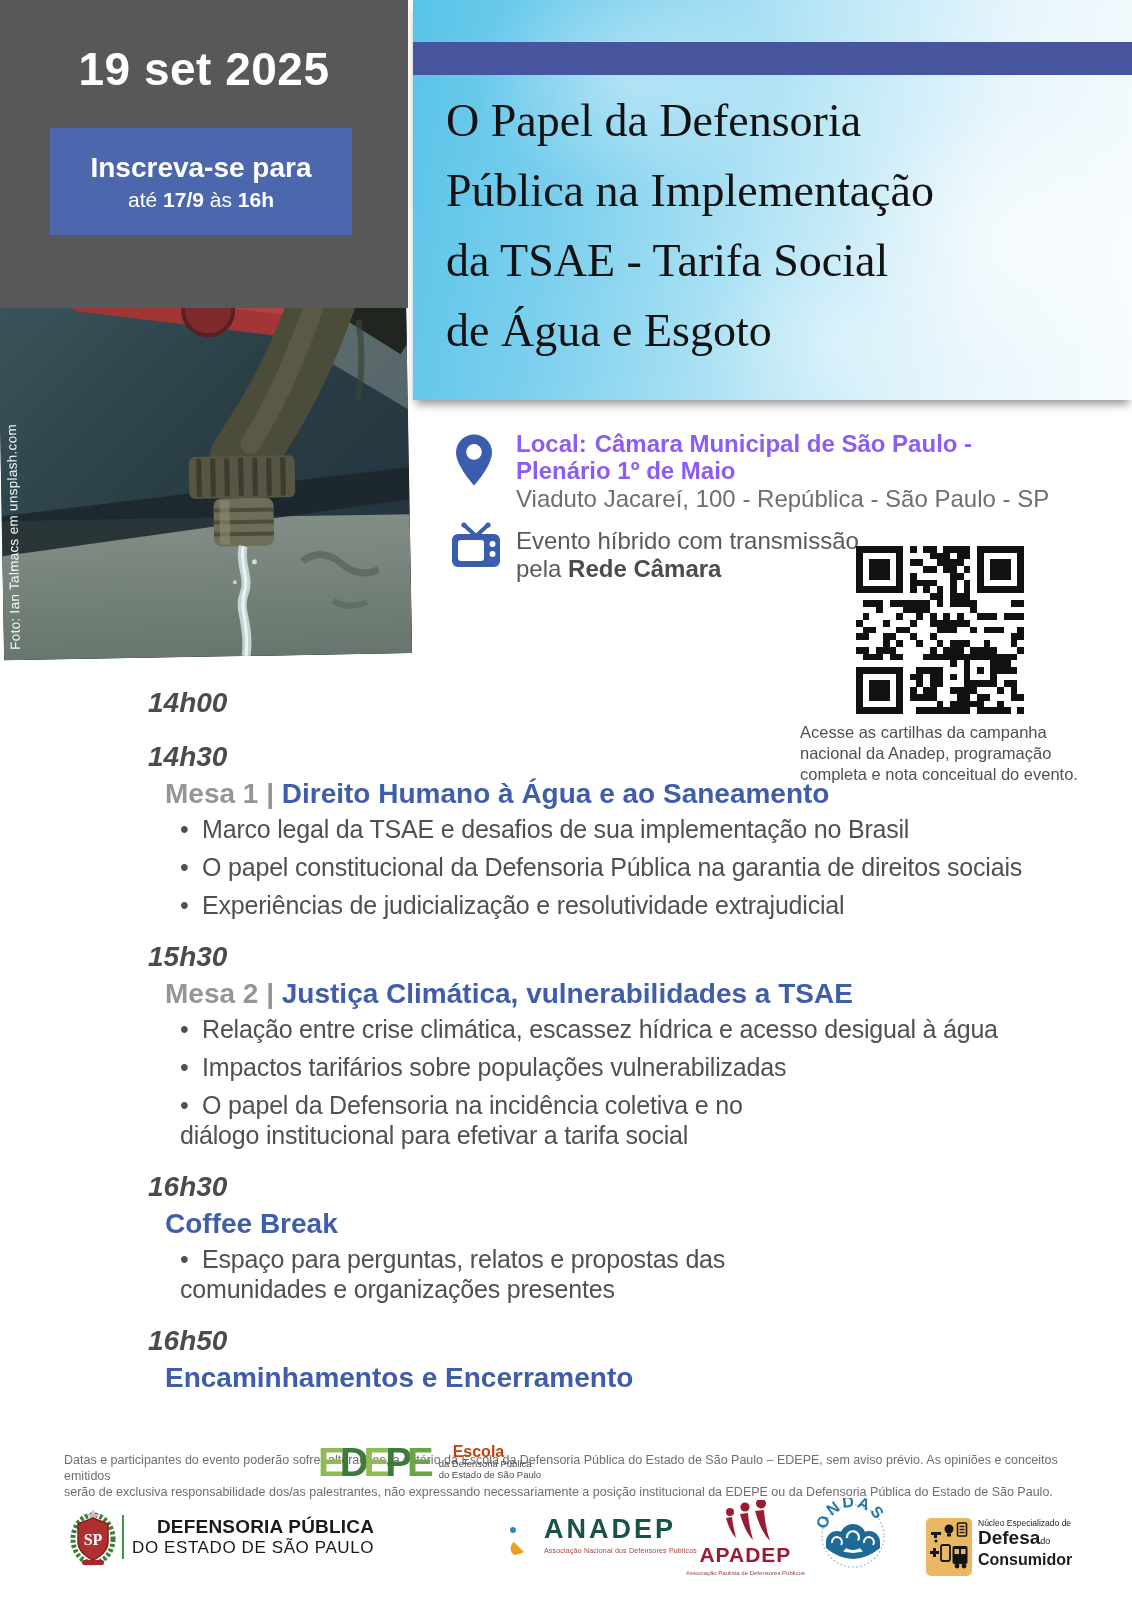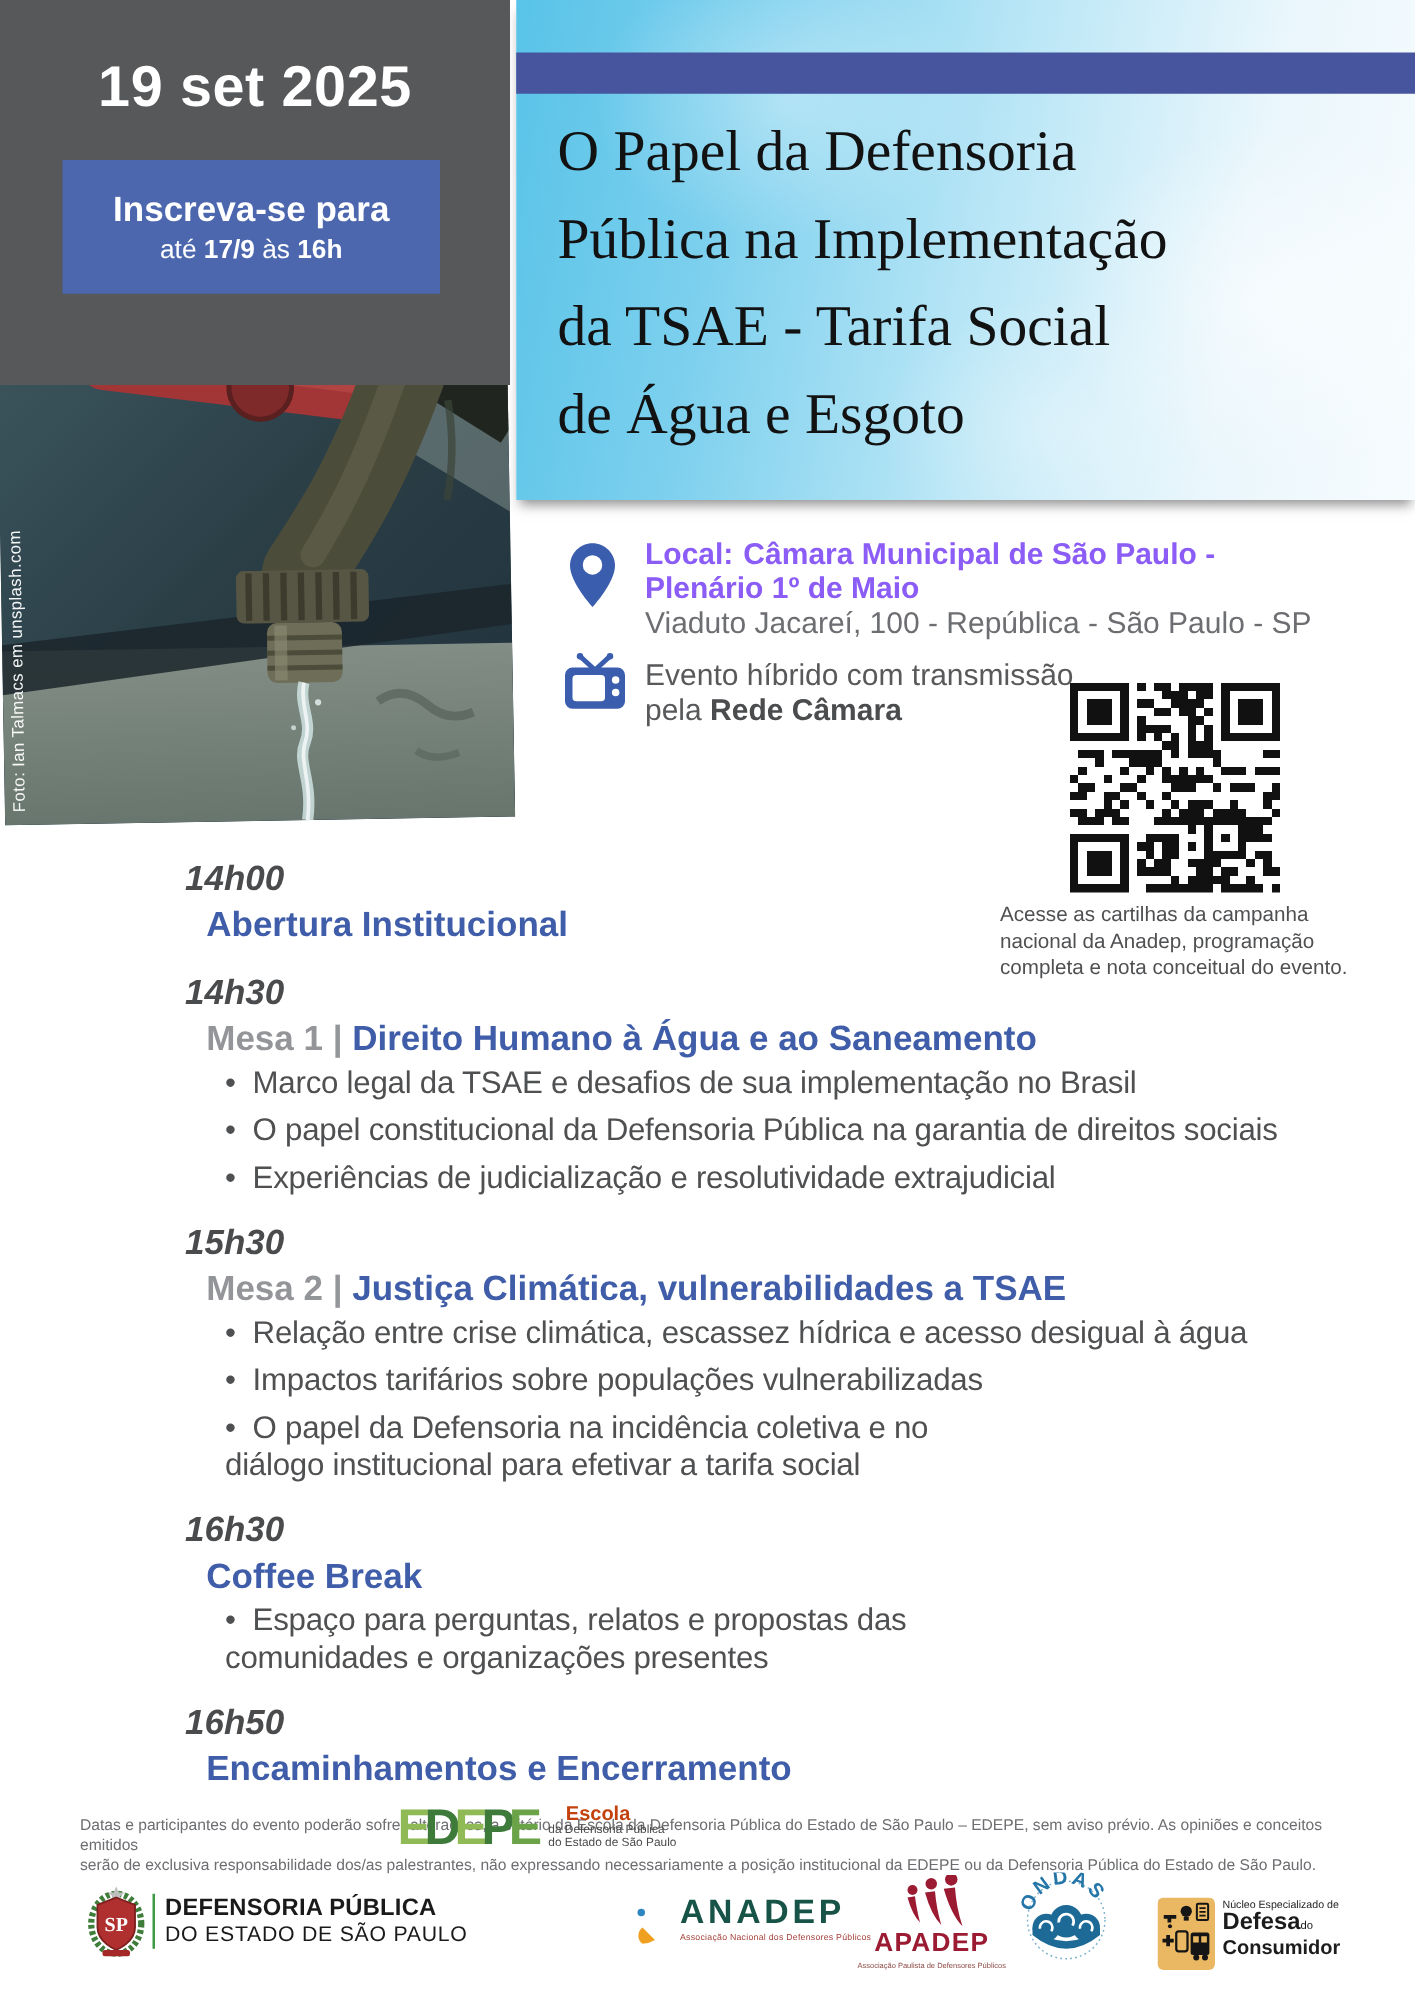--- a/index.html
+++ b/index.html
@@ -64,21 +64,21 @@
   .bullet::before{content:"\2022\00A0\00A0";}
   .bullet:last-child{margin-bottom:0;}
 
   
   .disclaimer{left:64px;top:1452px;width:1006px;font-size:12.5px;line-height:16px;
       color:#6d6e71;white-space:pre-line;z-index:2;}
 
   .logo{display:flex;align-items:center;z-index:2;}
   .dp-logo{left:70px;top:1508px;}
   .dp-divider{width:2px;height:44px;background:#3f9a46;margin:0 8px 0 6px;}
-  .dp-line1{font-size:19px;font-weight:800;color:#1a1a1a;letter-spacing:.2px;line-height:22px;}
+  .dp-line1{font-size:19px;font-weight:800;color:#1a1a1a;letter-spacing:.2px;line-height:22px;text-align:right;}
   .dp-line2{font-size:17px;font-weight:400;color:#1a1a1a;letter-spacing:.6px;line-height:20px;}
 
   .edepe-logo{left:318px;top:1442px;}
   .edepe-letters{font-size:40px;font-weight:800;letter-spacing:-5px;line-height:40px;margin-right:10px;}
   .edepe-text{line-height:11px;}
   .edepe-name{font-size:16px;font-weight:700;color:#c2410c;line-height:15px;padding-left:14px;}
   .edepe-sub{font-size:9.5px;color:#4a4a4a;line-height:10.5px;}
 
   .anadep-logo{left:492px;top:1512px;}
   .anadep-text{margin-left:8px;}
@@ -519,21 +519,20 @@
       </svg>
     </div>
   <div class="abs qr-caption">Acesse as cartilhas da campanha
 nacional da Anadep, programação
 completa e nota conceitual do evento.</div>
 
   <div class="abs schedule">
 
     <div class="sched-item">
       <div class="sched-time">14h00</div>
-      <div class="sched-heading"><span class="mesa-prefix"></span><span class="mesa-title">Abertura Institucional</span></div>
     </div>
 
     <div class="sched-item">
       <div class="sched-time">14h30</div>
       <div class="sched-heading"><span class="mesa-prefix">Mesa 1 | </span><span class="mesa-title">Direito Humano à Água e ao Saneamento</span></div>
       <div class="bullets">
         <div class="bullet">Marco legal da TSAE e desafios de sua implementação no Brasil</div>
         <div class="bullet">O papel constitucional da Defensoria Pública na garantia de direitos sociais</div>
         <div class="bullet">Experiências de judicialização e resolutividade extrajudicial</div>
       </div>

